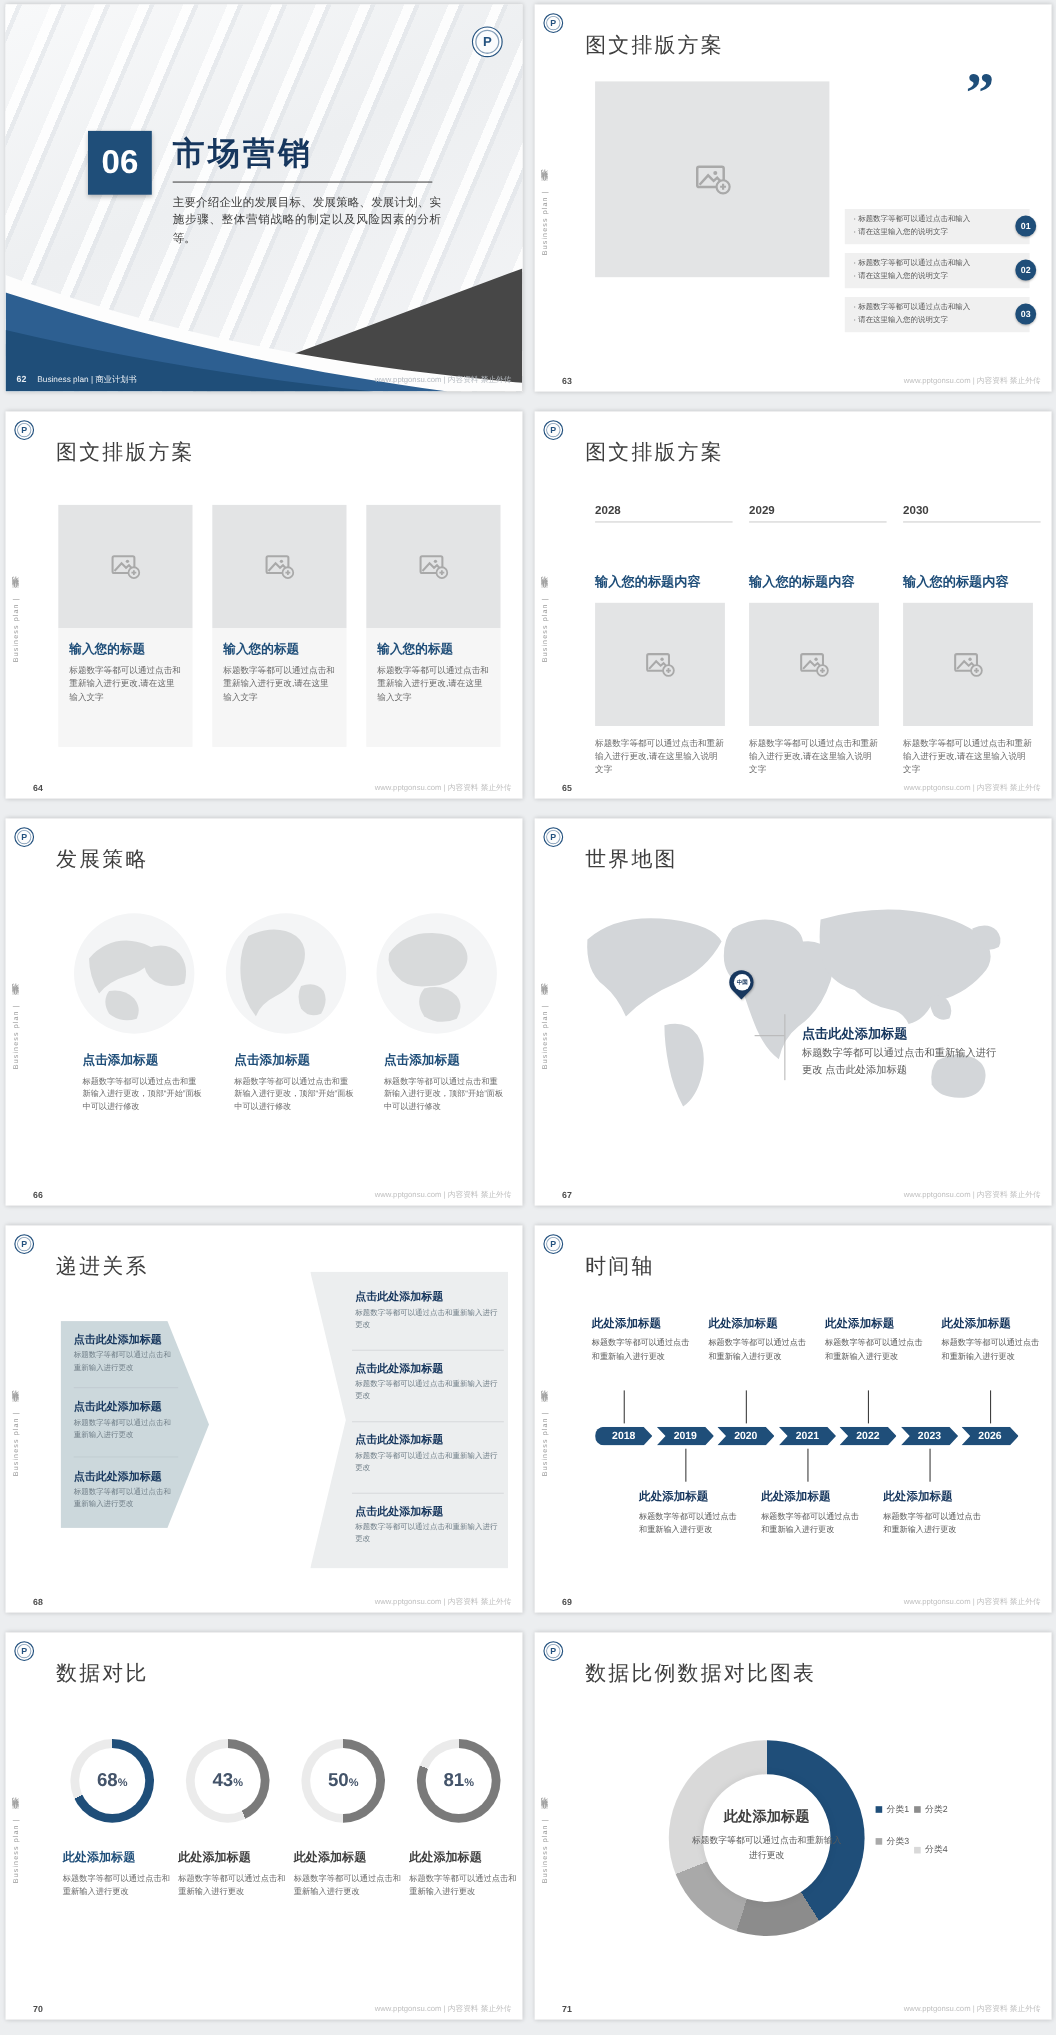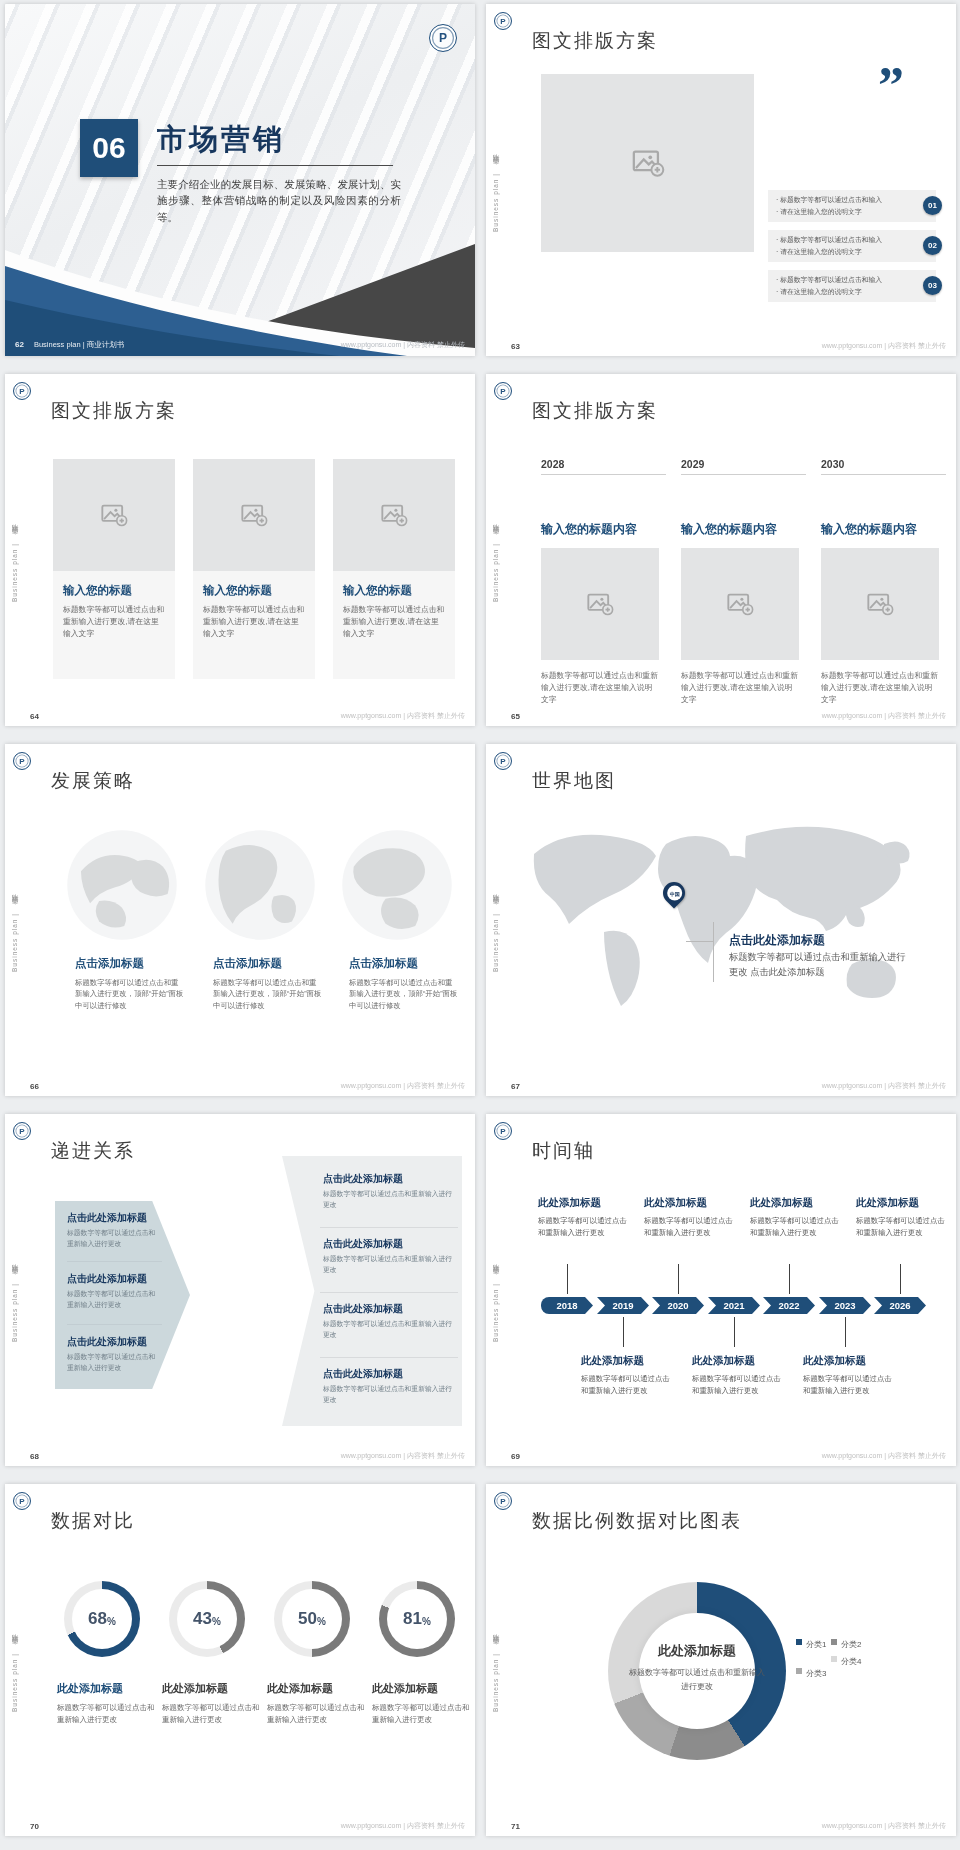--- a/index.html
+++ b/index.html
@@ -103,21 +103,21 @@
   .s70txt h4{margin:0 0 6px;font-size:11px;color:#3f3f3f;}
   .s70txt.first h4{color:#1f4e79;}
   .s70txt p{margin:0;font-size:7.5px;}
   
   .donut{position:absolute;left:122px;top:98px;width:178px;height:178px;border-radius:50%;}
   .donut::after{content:"";position:absolute;left:31px;top:31px;width:116px;height:116px;border-radius:50%;background:#fff;
                 box-shadow:0 0 8px rgba(0,0,0,.08);}
   .donutTxt{position:absolute;left:142px;top:158px;width:138px;text-align:center;z-index:2;}
   .donutTxt h4{margin:0 0 6px;font-size:13px;color:#404040;}
   .donutTxt p{margin:0;font-size:8px;color:#595959;line-height:1.7;}
-  .legend{position:absolute;display:flex;font-size:8px;color:#595959;}
+  .legend{position:absolute;display:flex;align-items:center;font-size:8px;color:#595959;}
   .legend .sw{width:6px;height:6px;margin-right:4px;display:inline-block;}
   svg{display:block;}
 </style>
 </head>
 <body>
 
 <div id="canvas">
 
   <div class="slide" style="left:5px;top:4px;">
     <div class="s62bg"></div>
@@ -563,21 +563,21 @@
         <span>分类1</span>
     </div>
     <div class="legend" style="left:345px;top:155px;">
       <span class="sw" style="background: rgb(140, 140, 140);"></span>
         <span>分类2</span>
     </div>
     <div class="legend" style="left:310px;top:184px;">
       <span class="sw" style="background: rgb(169, 169, 169);"></span>
         <span>分类3</span>
     </div>
-    <div class="legend" style="left:345px;top:172px;">
+    <div class="legend" style="left:345px;top:192px;">
       <span class="sw" style="background: rgb(217, 217, 217);"></span>
         <span>分类4</span>
     </div>
 
     <div class="pgnum">71</div>
     <div class="site">www.pptgonsu.com | 内容资料 禁止外传</div>
   </div>
 
 </div>
 

